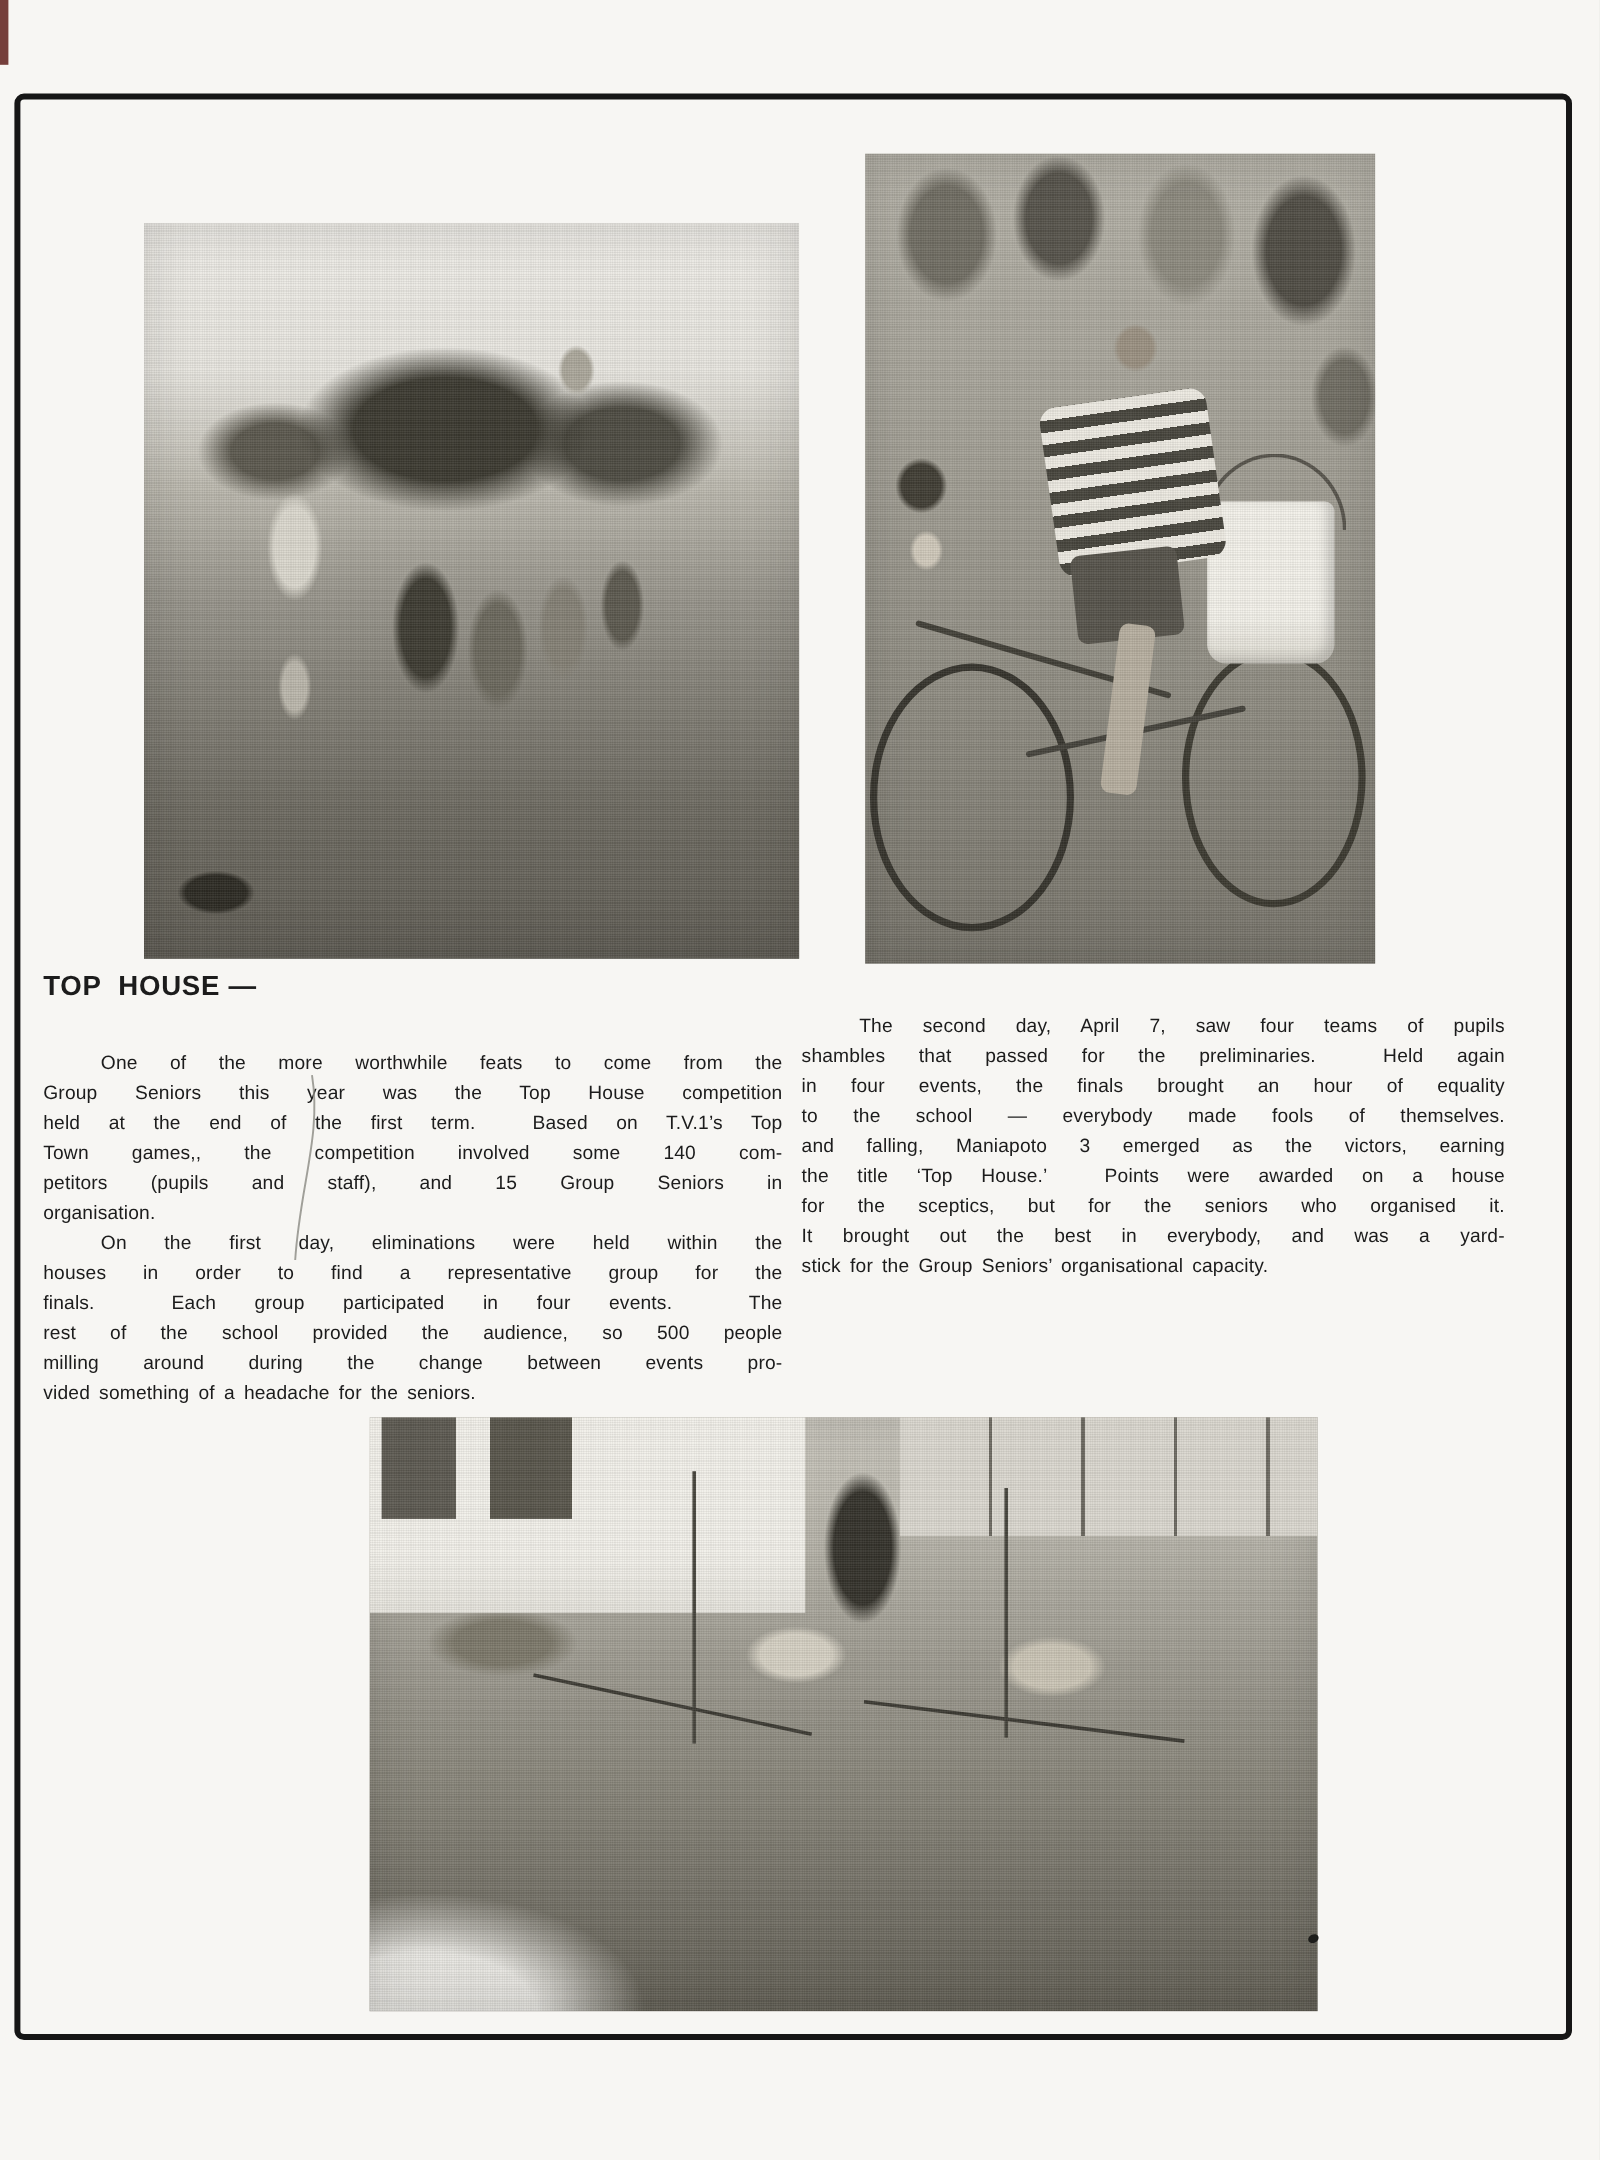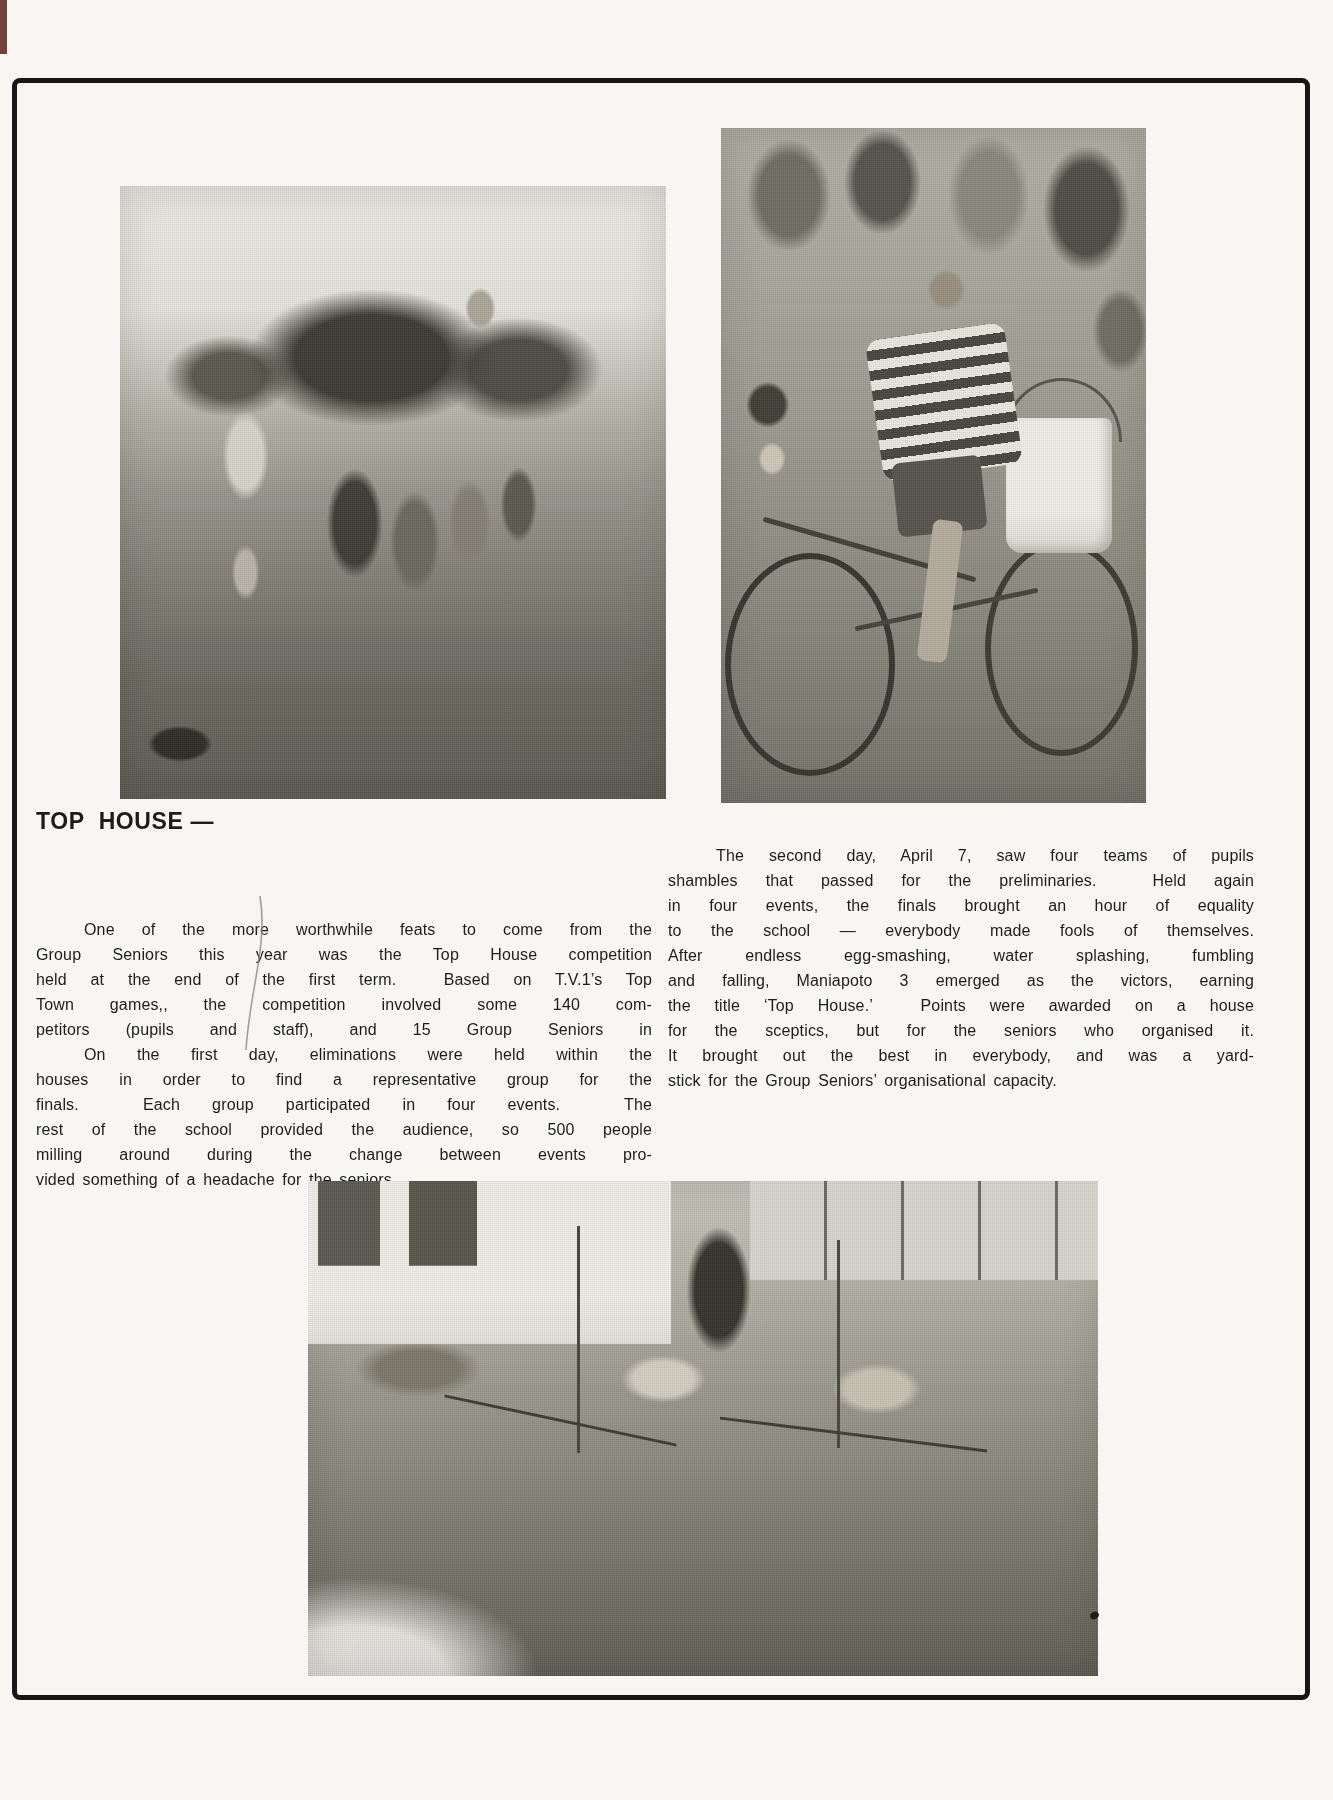--- a/index.html
+++ b/index.html
@@ -117,21 +117,21 @@
   .hurdle-bar-b{left:52%;top:51%;width:34%;height:3px;background:#3b3932;transform:rotate(7deg);}
   .hurdle-post-a{left:34%;top:9%;width:3px;height:46%;background:#45433b;}
   .hurdle-post-b{left:67%;top:12%;width:3px;height:42%;background:#45433b;}
 
   
   .heading{
     position:absolute;left:36px;top:808px;margin:0;
     font-size:23px;font-weight:bold;letter-spacing:.6px;white-space:pre;
   }
   .col{position:absolute;top:874px;}
-  .col-left{left:36px;width:616px;margin-top:43px;}
+  .col-left{left:36px;width:616px;}
   .col-right{left:668px;top:843px;width:586px;}
   .tline{
     height:25px;line-height:25px;font-size:16px;
     text-align:justify;text-align-last:justify;
     letter-spacing:.15px;
   }
   .tline.first{padding-left:48px;}
   .tline.last{text-align-last:left;word-spacing:3px;}
 </style>
 </head>
@@ -159,38 +159,38 @@
 
   <h2 class="heading">TOP&nbsp; HOUSE&nbsp;—</h2>
 
   <section class="col col-left">
     <div class="para">
         <div class="tline first">One of the more worthwhile feats to come from the</div>
         <div class="tline">Group Seniors this year was the Top House competition</div>
         <div class="tline">held at the end of the first term.&nbsp; Based on T.V.1’s Top</div>
         <div class="tline">Town games,, the competition involved some 140 com-</div>
         <div class="tline">petitors (pupils and staff), and 15 Group Seniors in</div>
+        <div class="tline last">organisation.</div>
       </div>
     <div class="para">
         <div class="tline first">On the first day, eliminations were held within the</div>
         <div class="tline">houses in order to find a representative group for the</div>
         <div class="tline">finals.&nbsp; Each group participated in four events.&nbsp; The</div>
         <div class="tline">rest of the school provided the audience, so 500 people</div>
         <div class="tline">milling around during the change between events pro-</div>
         <div class="tline last">vided something of a headache for the seniors.</div>
       </div>
   </section>
 
   <section class="col col-right">
     <div class="para">
         <div class="tline first">The second day, April 7, saw four teams of pupils</div>
         <div class="tline">shambles that passed for the preliminaries.&nbsp; Held again</div>
         <div class="tline">in four events, the finals brought an hour of equality</div>
         <div class="tline">to the school — everybody made fools of themselves.</div>
-        <div class="tline">After endless egg-smashing, water splashing, fumbling</div>
         <div class="tline">and falling, Maniapoto 3 emerged as the victors, earning</div>
         <div class="tline">the title ‘Top House.’&nbsp; Points were awarded on a house</div>
       </div>
     <div class="para">
         <div class="tline">for the sceptics, but for the seniors who organised it.</div>
         <div class="tline">It brought out the best in everybody, and was a yard-</div>
         <div class="tline last">stick for the Group Seniors’ organisational capacity.</div>
       </div>
   </section>
 

